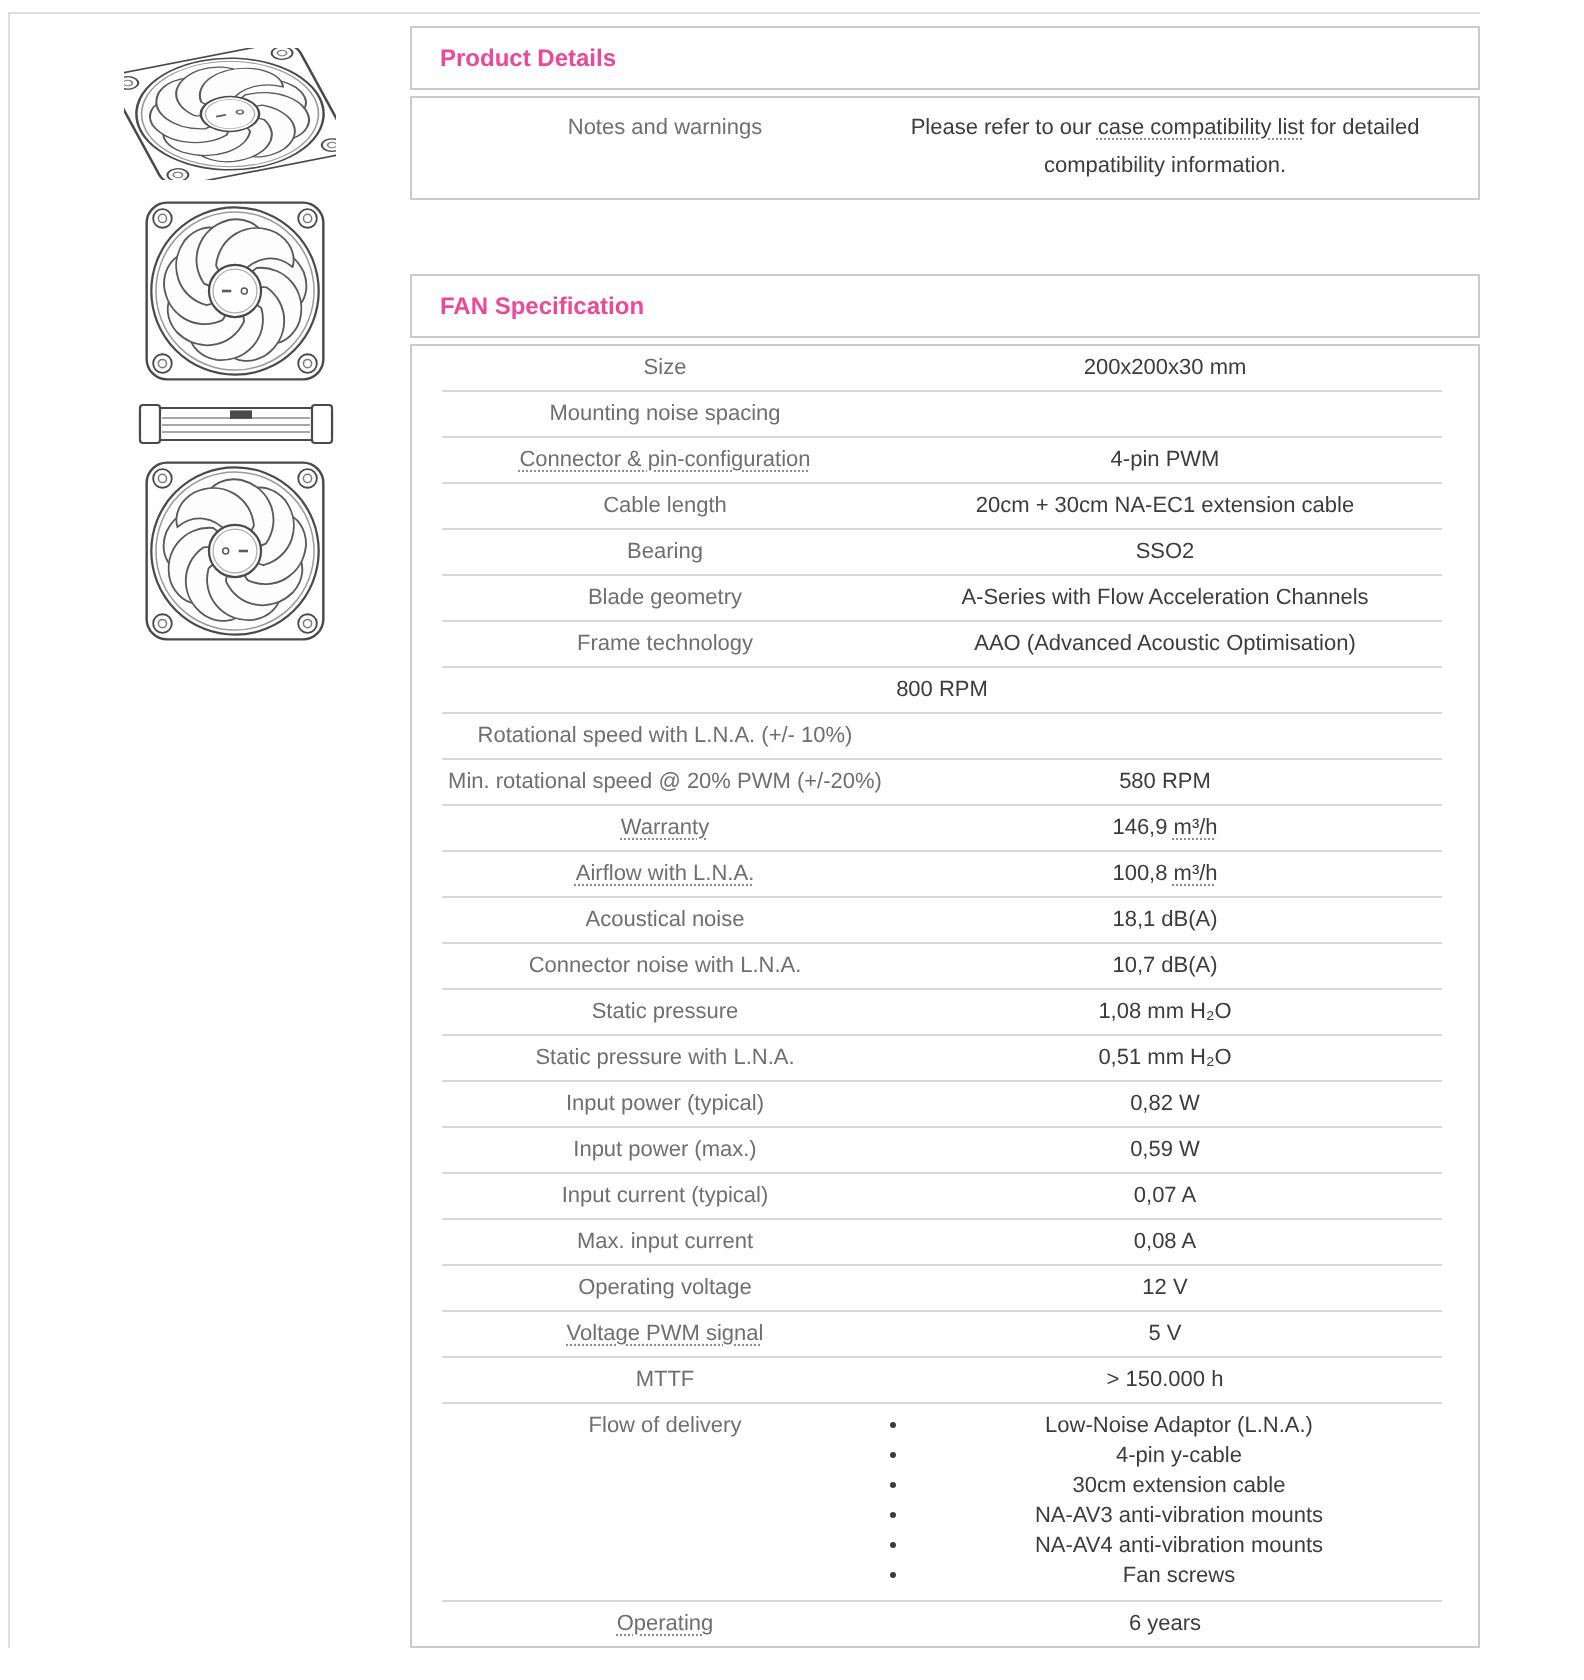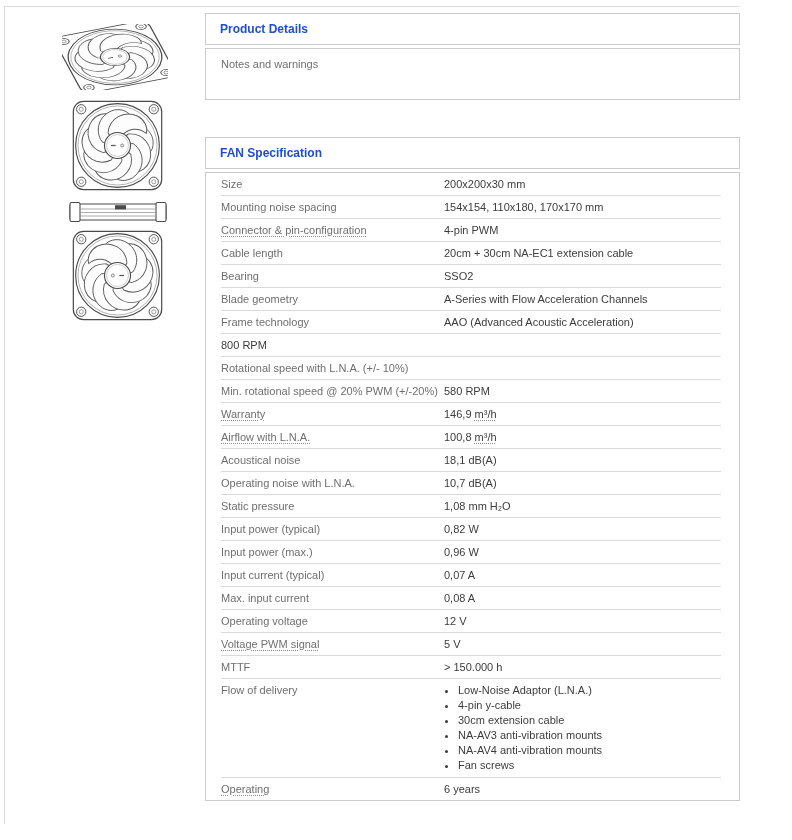--- a/index.html
+++ b/index.html
@@ -16,30 +16,31 @@
   .thumb { position:absolute; display:block; cursor:pointer; }
   .thumb svg { display:block; width:100%; height:100%; }
   .t1 { left:62px; top:24px;  width:106px; height:66px; }
   .t2 { left:71px; top:99px;  width:93px;  height:93px; }
   .t3 { left:69px; top:201px; width:98px;  height:22px; }
   .t4 { left:71px; top:226px; width:93px;  height:99px; }
   
   .main { position:absolute; left:205px; top:13px; width:535px; }
   .box-header {
     border:1px solid #cbcbcb; height:32px; line-height:30px;
-    padding-left:14px; font-size:12px; font-weight:bold; color:#1d4ed8;
+    padding-left:14px; font-size:12px; font-weight:bold; color:#ec4899;
     margin-bottom:3px; background:#fff;
   }
   .box-body { border:1px solid #cbcbcb; background:#fff; }
   .spec-section { margin-top:37px; }
   
   .row {
     display:flex; align-items:flex-start;
     margin:0 18px 0 15px; border-bottom:1px solid #d9d9d9;
     min-height:22px;
+    text-align:center;
   }
   .row:last-child { border-bottom:none; }
   .lbl { width:223px; flex:none; color:#6f6f6f; font-size:11px; line-height:22px; }
   .val { flex:1; color:#3c3c3c; font-size:11px; line-height:22px; }
   
   #pd-rows { padding:6px 0 8px; height:52px; }
   #pd-rows .row { border-bottom:none; min-height:0; }
   #pd-rows .lbl, #pd-rows .val { line-height:19px; }
   #pd-rows .val { max-width:284px; }
   
@@ -123,56 +124,56 @@
 
   <div class="main">
 
     <section>
       <div class="box-header">
         <span>Product Details</span>
       </div>
       <div class="box-body" id="pd-rows">
           <div class="row">
             <div class="lbl"><span>Notes and warnings</span></div>
+            <div class="val"><span>Please refer to our </span><span class="dotted">case compatibility list</span><span> for detailed compatibility information.</span></div>
           </div>
         </div>
     </section>
 
     <section class="spec-section">
       <div class="box-header">
         <span>FAN Specification</span>
       </div>
       <div class="box-body" id="spec-rows">
           <div class="row">
             <div class="lbl"><span>Size</span></div>
             <div class="val"><span>200x200x30 mm</span></div>
           </div>
           <div class="row">
             <div class="lbl"><span>Mounting noise spacing</span></div>
-            <div class="val"><span>154x154, 110x180, 170x170 mm</span></div>
           </div>
           <div class="row">
             <div class="lbl"><span class="dotted">Connector &amp; pin-configuration</span></div>
             <div class="val"><span>4-pin PWM</span></div>
           </div>
           <div class="row">
             <div class="lbl"><span>Cable length</span></div>
             <div class="val"><span>20cm + 30cm NA-EC1 extension cable</span></div>
           </div>
           <div class="row">
             <div class="lbl"><span>Bearing</span></div>
             <div class="val"><span>SSO2</span></div>
           </div>
           <div class="row">
             <div class="lbl"><span>Blade geometry</span></div>
             <div class="val"><span>A-Series with Flow Acceleration Channels</span></div>
           </div>
           <div class="row">
             <div class="lbl"><span>Frame technology</span></div>
-            <div class="val"><span>AAO (Advanced Acoustic Acceleration)</span></div>
+            <div class="val"><span>AAO (Advanced Acoustic Optimisation)</span></div>
           </div>
           <div class="row">
             <div class="val"><span>800 RPM</span></div>
           </div>
           <div class="row">
             <div class="lbl"><span>Rotational speed with L.N.A. (+/- 10%)</span></div>
           </div>
           <div class="row">
             <div class="lbl"><span>Min. rotational speed @ 20% PWM (+/-20%)</span></div>
             <div class="val"><span>580 RPM</span></div>
@@ -183,34 +184,38 @@
           </div>
           <div class="row">
             <div class="lbl"><span class="dotted">Airflow with L.N.A.</span></div>
             <div class="val"><span>100,8 </span><span class="dotted">m³/h</span></div>
           </div>
           <div class="row">
             <div class="lbl"><span>Acoustical noise</span></div>
             <div class="val"><span>18,1 dB(A)</span></div>
           </div>
           <div class="row">
-            <div class="lbl"><span>Operating noise with L.N.A.</span></div>
+            <div class="lbl"><span>Connector noise with L.N.A.</span></div>
             <div class="val"><span>10,7 dB(A)</span></div>
           </div>
           <div class="row">
             <div class="lbl"><span>Static pressure</span></div>
             <div class="val"><span>1,08 mm H₂O</span></div>
           </div>
           <div class="row">
+            <div class="lbl"><span>Static pressure with L.N.A.</span></div>
+            <div class="val"><span>0,51 mm H₂O</span></div>
+          </div>
+          <div class="row">
             <div class="lbl"><span>Input power (typical)</span></div>
             <div class="val"><span>0,82 W</span></div>
           </div>
           <div class="row">
             <div class="lbl"><span>Input power (max.)</span></div>
-            <div class="val"><span>0,96 W</span></div>
+            <div class="val"><span>0,59 W</span></div>
           </div>
           <div class="row">
             <div class="lbl"><span>Input current (typical)</span></div>
             <div class="val"><span>0,07 A</span></div>
           </div>
           <div class="row">
             <div class="lbl"><span>Max. input current</span></div>
             <div class="val"><span>0,08 A</span></div>
           </div>
           <div class="row">

